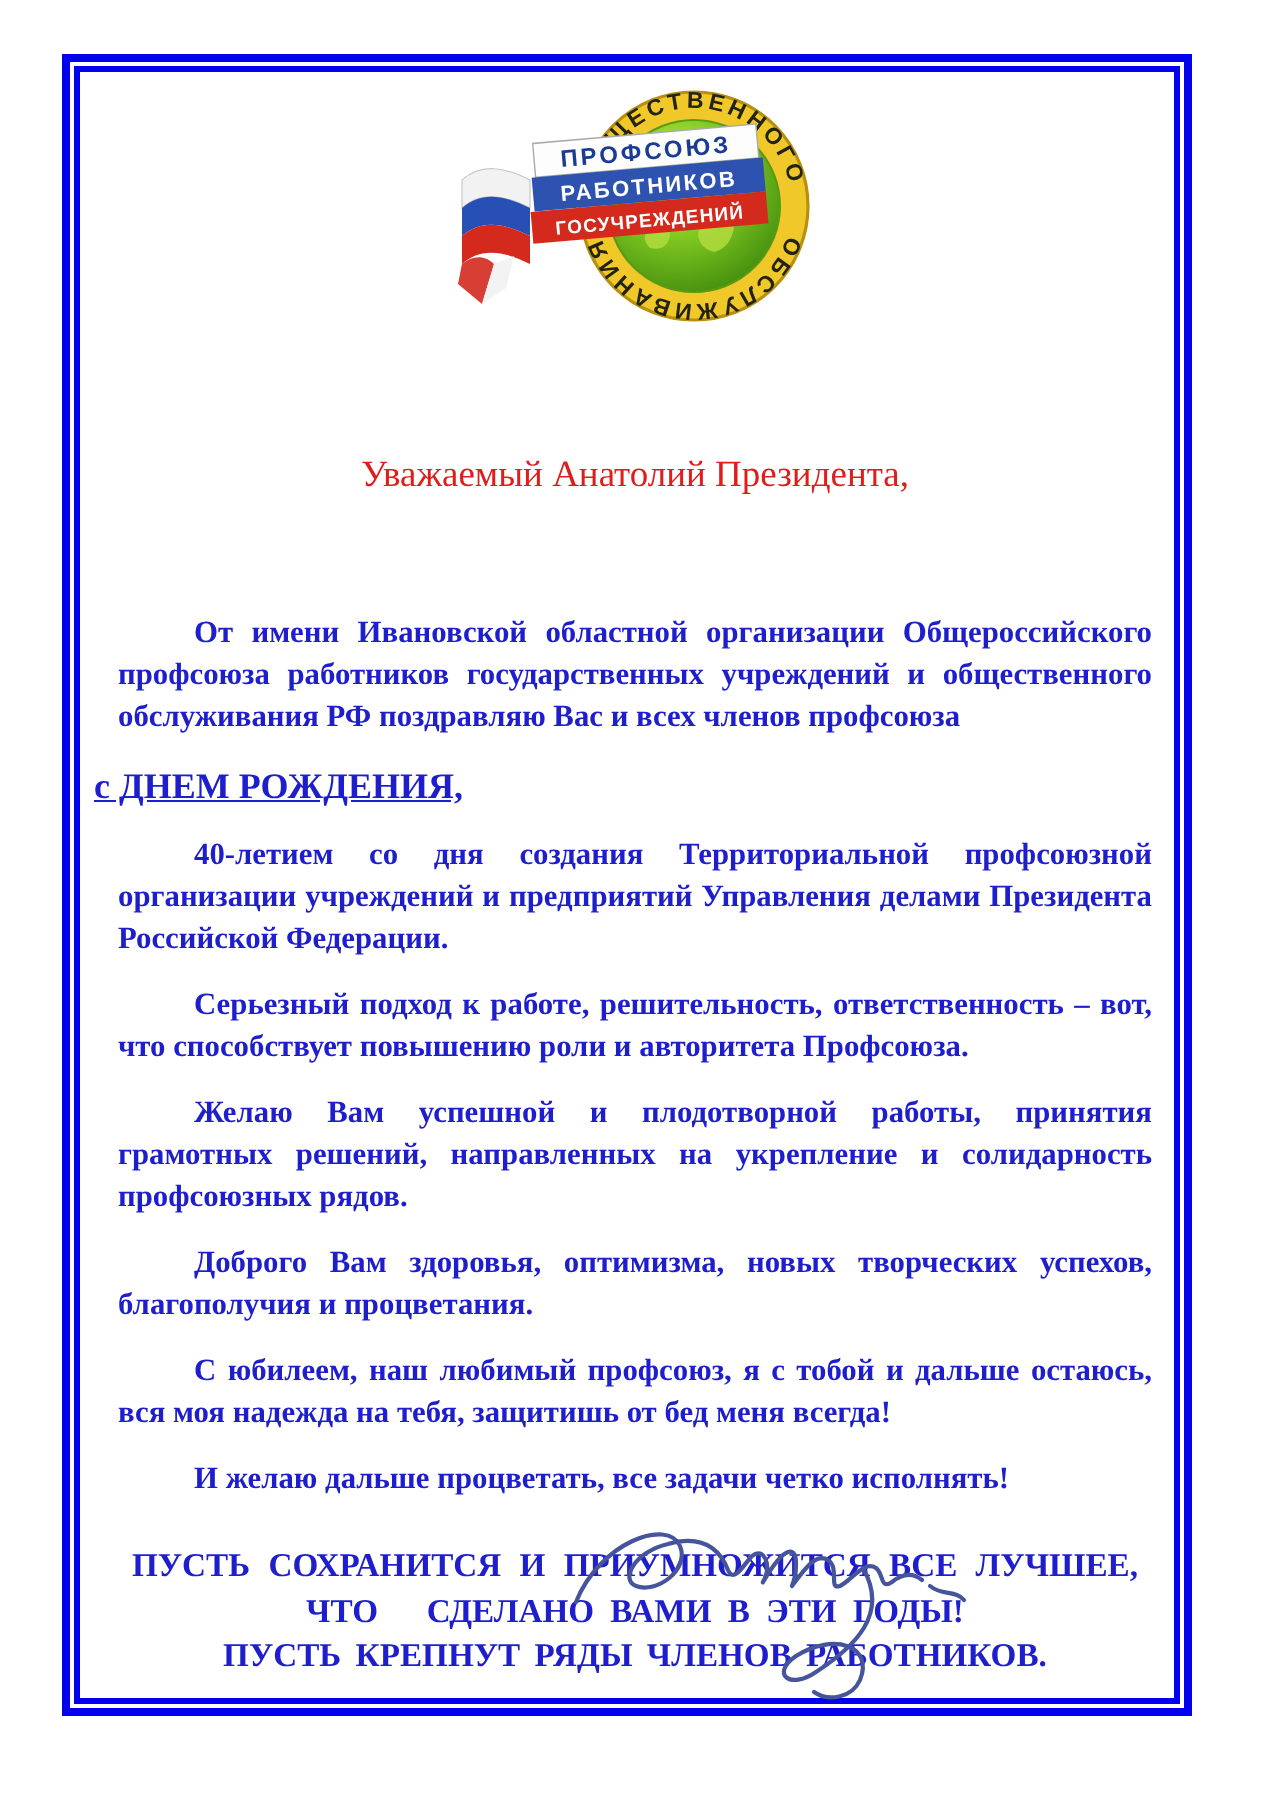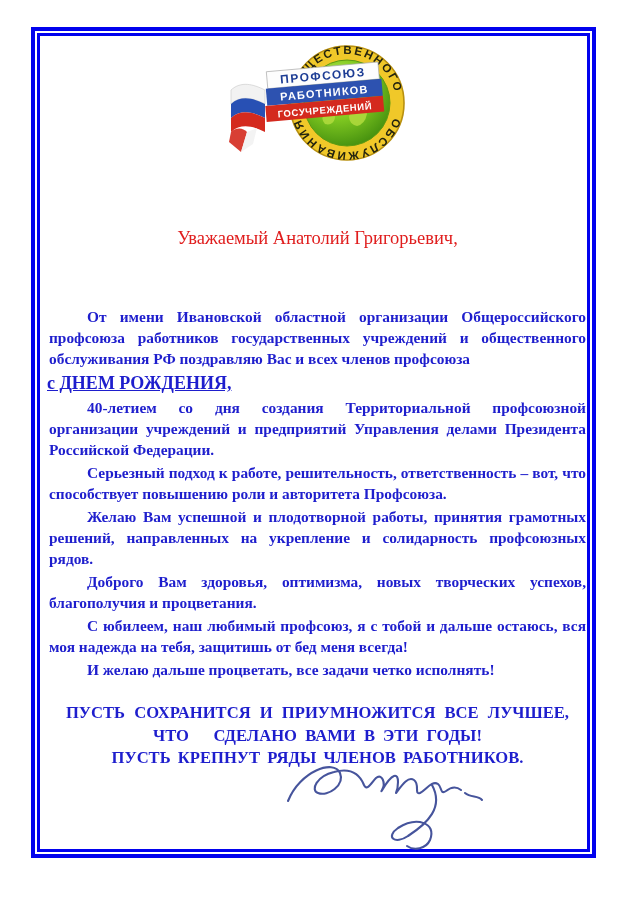--- a/index.html
+++ b/index.html
@@ -21,21 +21,21 @@
   .logo-wrap{width:100%;display:flex;justify-content:center;}
   .logo-svg{display:block;margin-left:14px;}
   
   .salutation{
     margin-top:12px;text-align:center;color:#e01d1d;
     font-size:18.5px;line-height:1.18;font-weight:normal;white-space:pre-wrap;
   }
   
   .body-block{margin-top:13px;color:#1e1ecd;}
   .body-block p{
-    margin:2px;font-size:15.4px;line-height:21px;font-weight:bold;
+    margin:12px;font-size:15.4px;line-height:21px;font-weight:bold;
     text-align:justify;text-indent:38px;
   }
   .occasion{
     margin:1px 0 1px 0 !important;text-align:center;text-indent:0 !important;
     font-size:18px !important;line-height:24px !important;text-decoration:underline;
   }
   
   .closing{margin-top:22px;color:#1e1ecd;font-weight:bold;}
   .closing div{font-size:16.6px;line-height:22.5px;text-align:center;white-space:pre-wrap;}
   .closing .cl1{word-spacing:5px;}
@@ -96,21 +96,21 @@
           <rect x="40" y="44" width="116" height="17" fill="#2d52b0"></rect>
           <rect x="38" y="61" width="118" height="16" fill="#d42a1e"></rect>
           <text x="98" y="40" text-anchor="middle" font-size="12" font-weight="bold" fill="#1c3c94" letter-spacing="1.5" font-family="'Liberation Sans',sans-serif">ПРОФСОЮЗ</text>
           <text x="98" y="57" text-anchor="middle" font-size="11" font-weight="bold" fill="#ffffff" letter-spacing="1.2" font-family="'Liberation Sans',sans-serif">РАБОТНИКОВ</text>
           <text x="97" y="73.5" text-anchor="middle" font-size="9.5" font-weight="bold" fill="#ffffff" letter-spacing="0.6" font-family="'Liberation Sans',sans-serif">ГОСУЧРЕЖДЕНИЙ</text>
         </g>
       </svg>
     </div>
 
     <div class="salutation">
-      <div>Уважаемый Анатолий Григорьевич,</div>
+      <div>Уважаемый Анатолий Президента,</div>
     </div>
 
     <div class="body-block">
       <p>От имени Ивановской областной организации Общероссийского профсоюза работников государственных учреждений и общественного обслуживания РФ поздравляю Вас и всех членов профсоюза</p>
       <p class="occasion">с ДНЕМ РОЖДЕНИЯ,</p>
       <p>40-летием со дня создания Территориальной профсоюзной организации учреждений и предприятий Управления делами Президента Российской Федерации.</p>
       <p>Серьезный подход к работе, решительность, ответственность – вот, что  способствует повышению роли и авторитета Профсоюза.</p>
       <p>Желаю Вам успешной и плодотворной работы, принятия грамотных решений, направленных на укрепление и  солидарность профсоюзных рядов.</p>
       <p>Доброго Вам здоровья, оптимизма, новых творческих успехов, благополучия и процветания.</p>
       <p>С юбилеем, наш любимый профсоюз, я с тобой и дальше остаюсь, вся моя надежда на тебя, защитишь от бед меня всегда!</p>

